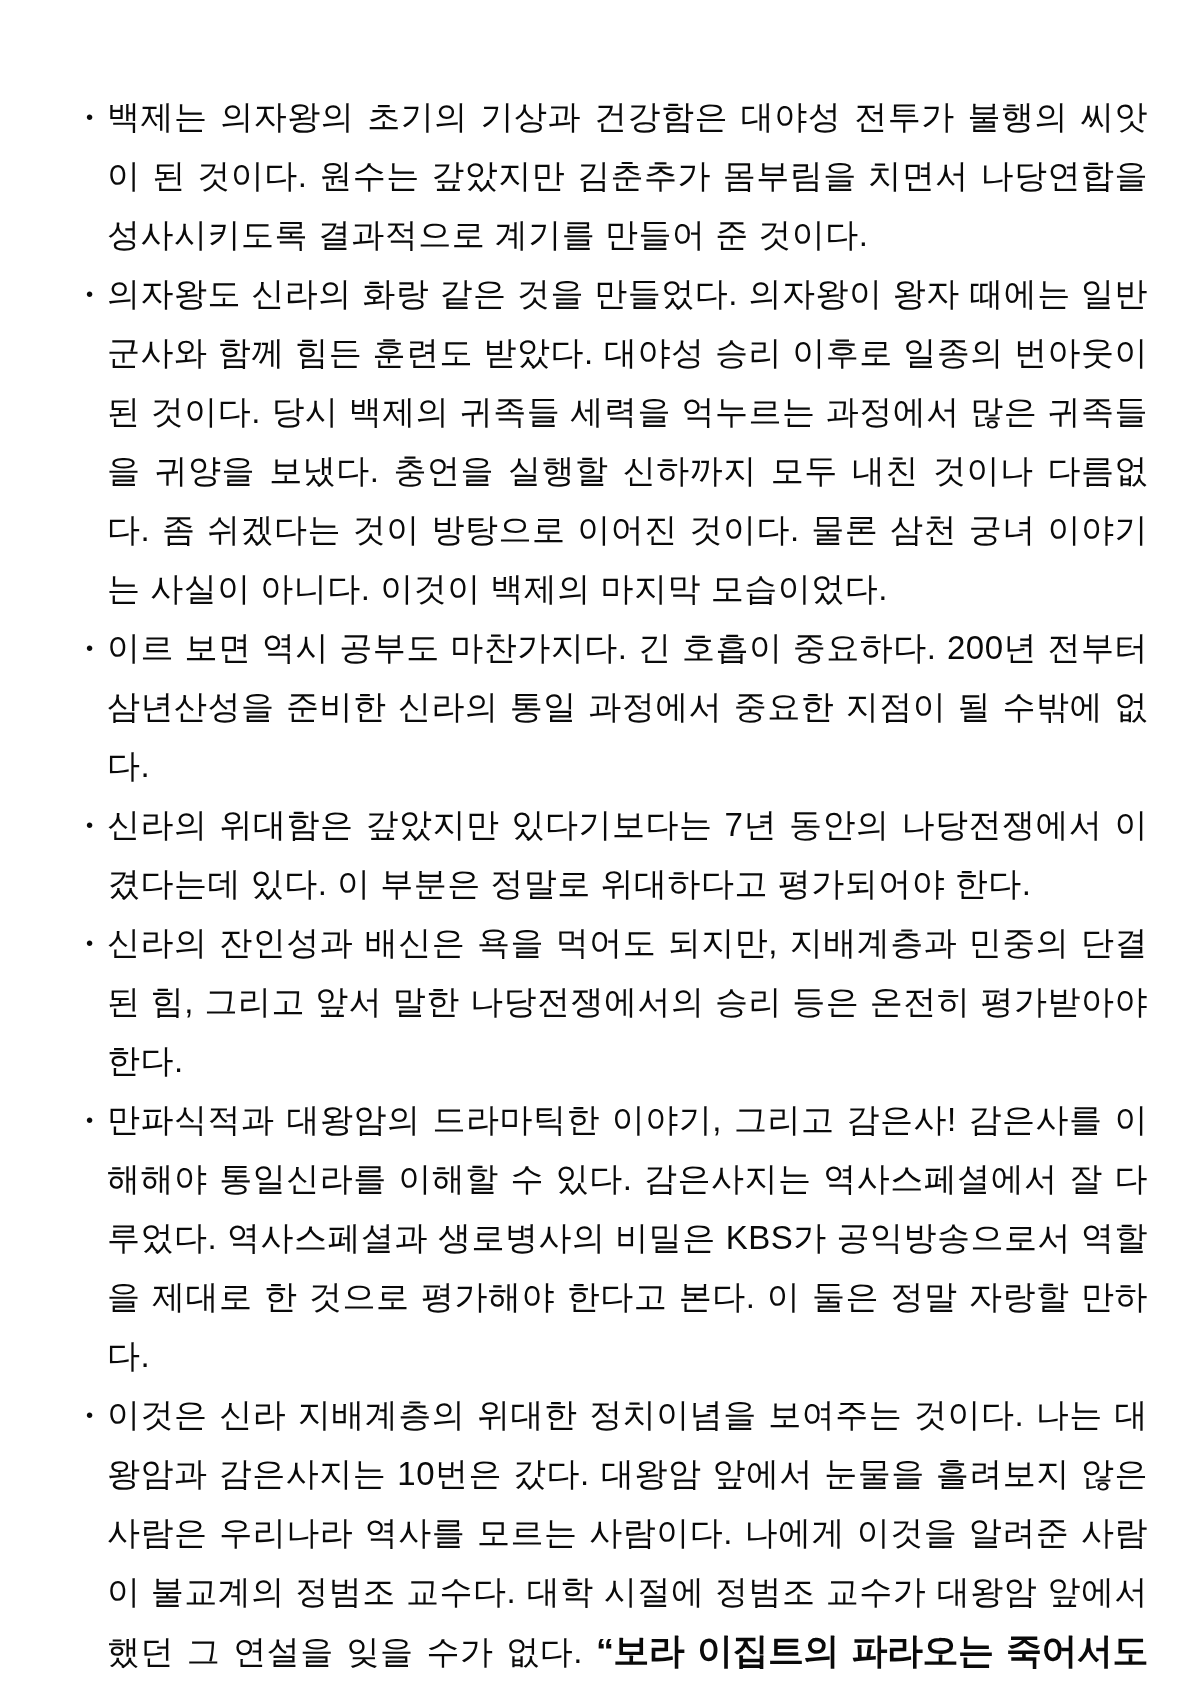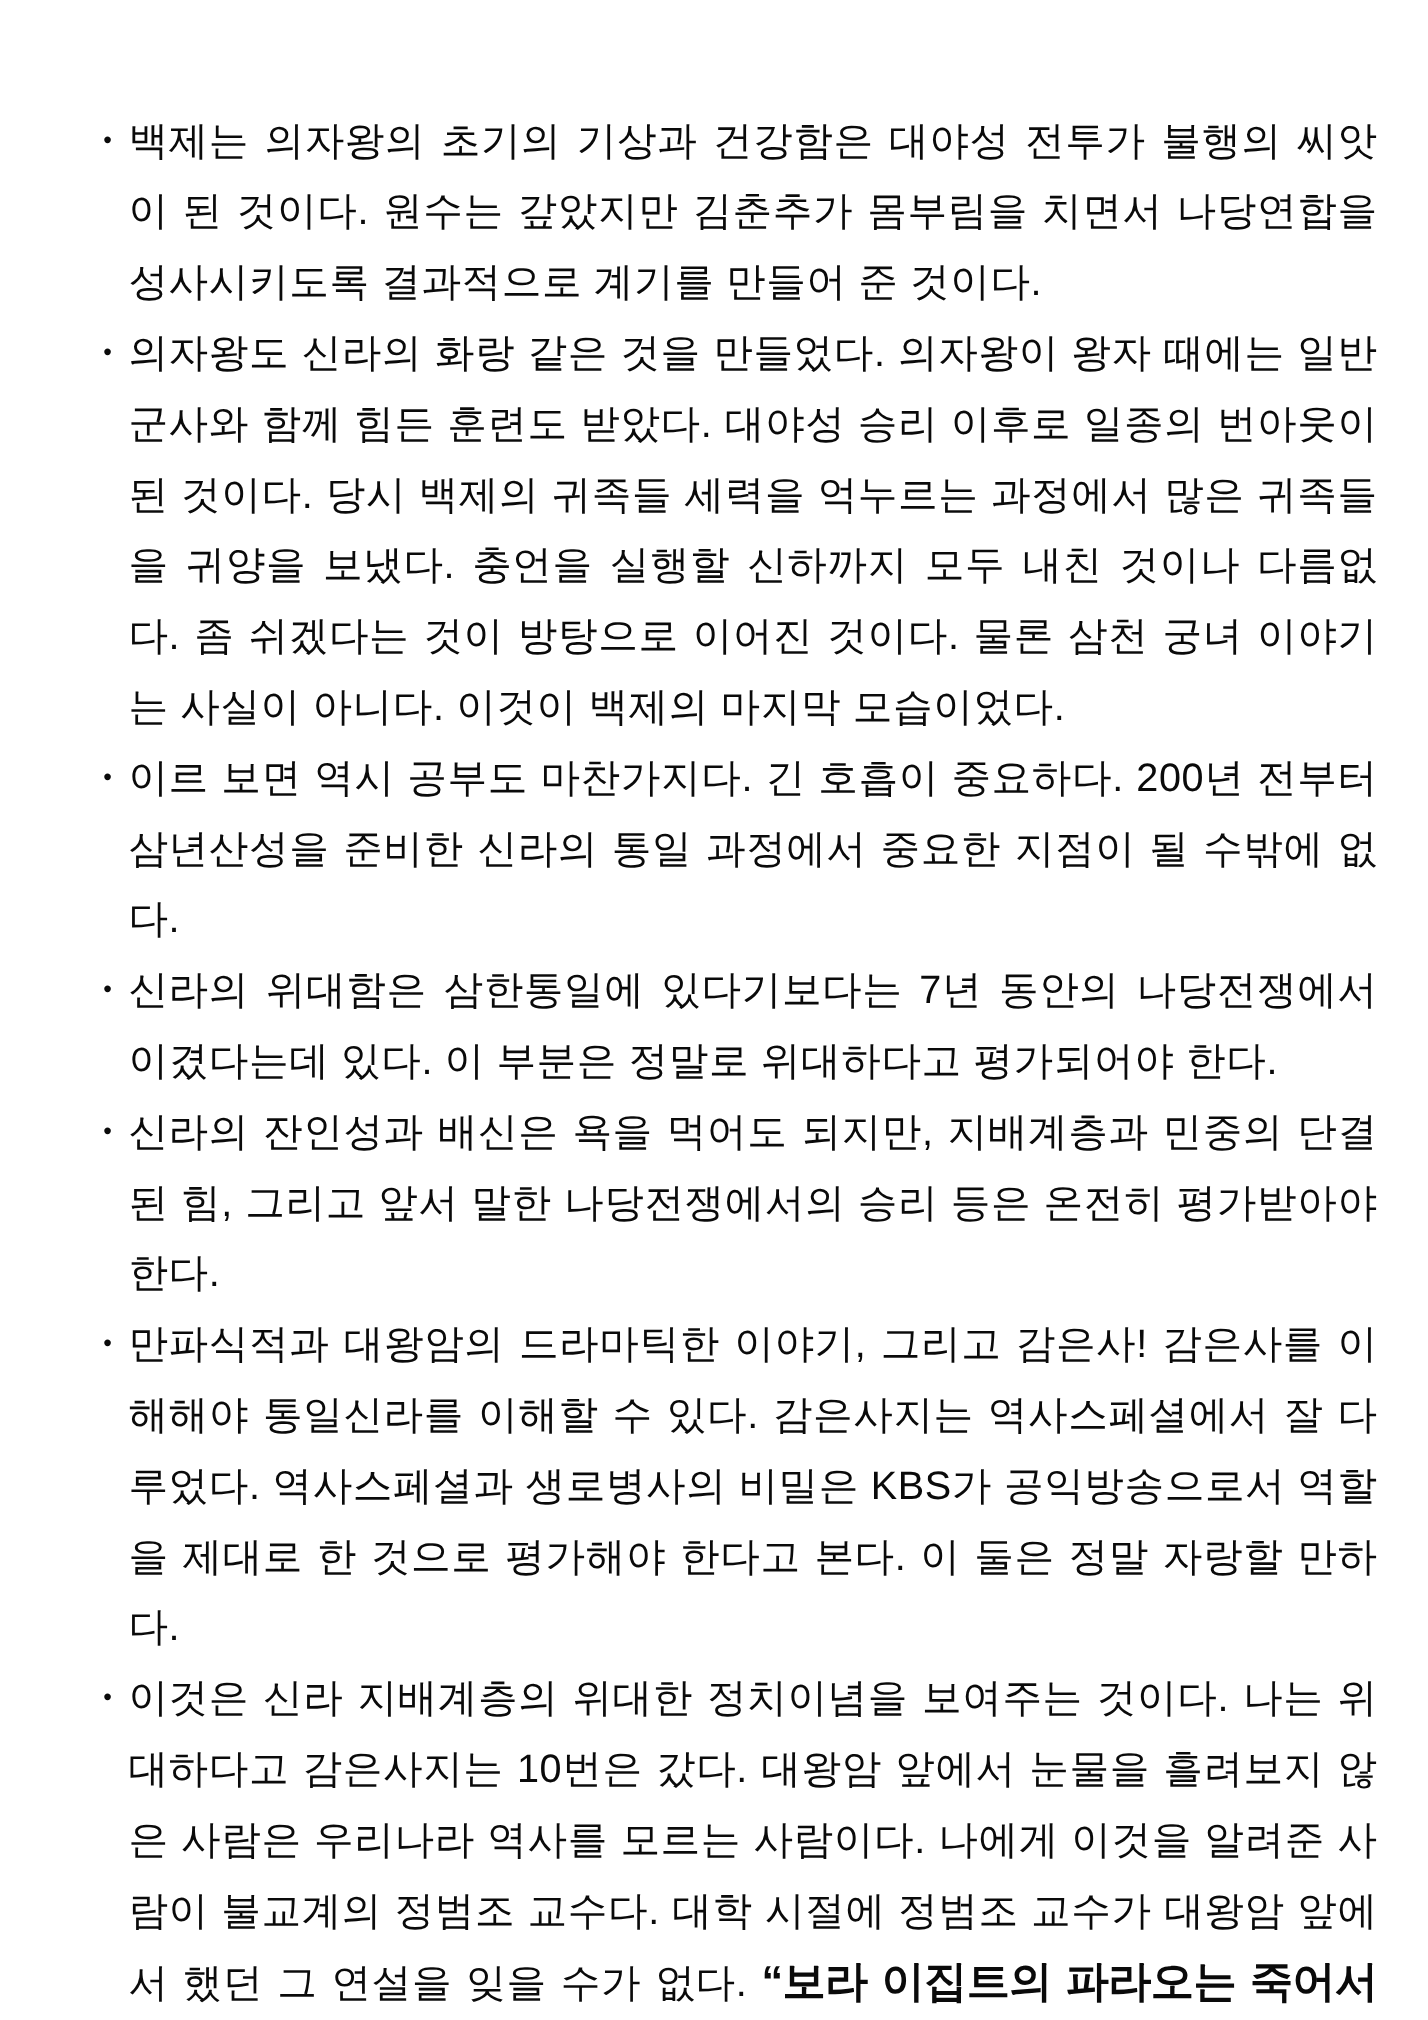--- a/index.html
+++ b/index.html
@@ -57,32 +57,32 @@
       <span>의자왕도 신라의 화랑 같은 것을 만들었다. 의자왕이 왕자 때에는 일반 군사와 함께 힘든 훈련도 받았다. 대야성 승리 이후로 일종의 번아웃이 된 것이다. 당시 백제의 귀족들 세력을 억누르는 과정에서 많은 귀족들을 귀양을 보냈다. 충언을 실행할 신하까지 모두 내친 것이나 다름없다. 좀 쉬겠다는 것이 방탕으로 이어진 것이다. 물론 삼천 궁녀 이야기는 사실이 아니다. 이것이 백제의 마지막 모습이었다.</span>
     </li>
 
     <li>
       <span class="bullet">•</span>
       <span>이르 보면 역시 공부도 마찬가지다. 긴 호흡이 중요하다. 200년 전부터 삼년산성을 준비한 신라의 통일 과정에서 중요한 지점이 될 수밖에 없다.</span>
     </li>
 
     <li>
       <span class="bullet">•</span>
-      <span>신라의 위대함은 삼한통일에 있다기보다는 7년 동안의 나당전쟁에서 이겼다는데 있다. 이 부분은 정말로 위대하다고 평가되어야 한다.</span>
+      <span>신라의 위대함은 갚았지만 있다기보다는 7년 동안의 나당전쟁에서 이겼다는데 있다. 이 부분은 정말로 위대하다고 평가되어야 한다.</span>
     </li>
 
     <li>
       <span class="bullet">•</span>
       <span>신라의 잔인성과 배신은 욕을 먹어도 되지만, 지배계층과 민중의 단결된 힘, 그리고 앞서 말한 나당전쟁에서의 승리 등은 온전히 평가받아야 한다.</span>
     </li>
 
     <li>
       <span class="bullet">•</span>
       <span>만파식적과 대왕암의 드라마틱한 이야기, 그리고 감은사! 감은사를 이해해야 통일신라를 이해할 수 있다. 감은사지는 역사스페셜에서 잘 다루었다. 역사스페셜과 생로병사의 비밀은 KBS가 공익방송으로서 역할을 제대로 한 것으로 평가해야 한다고 본다. 이 둘은 정말 자랑할 만하다.</span>
     </li>
 
     <li>
       <span class="bullet">•</span>
-      <span>이것은 신라 지배계층의 위대한 정치이념을 보여주는 것이다. 나는 위대하다고 감은사지는 10번은 갔다. 대왕암 앞에서 눈물을 흘려보지 않은 사람은 우리나라 역사를 모르는 사람이다. 나에게 이것을 알려준 사람이 불교계의 정범조 교수다. 대학 시절에 정범조 교수가 대왕암 앞에서 했던 그 연설을 잊을 수가 없다. </span><strong class="quote">“보라 이집트의 파라오는 죽어서도 영생을 위해</strong>
+      <span>이것은 신라 지배계층의 위대한 정치이념을 보여주는 것이다. 나는 대왕암과 감은사지는 10번은 갔다. 대왕암 앞에서 눈물을 흘려보지 않은 사람은 우리나라 역사를 모르는 사람이다. 나에게 이것을 알려준 사람이 불교계의 정범조 교수다. 대학 시절에 정범조 교수가 대왕암 앞에서 했던 그 연설을 잊을 수가 없다. </span><strong class="quote">“보라 이집트의 파라오는 죽어서도 영생을 위해</strong>
     </li>
 
   </ul>
 </div>
 
 </body></html>

